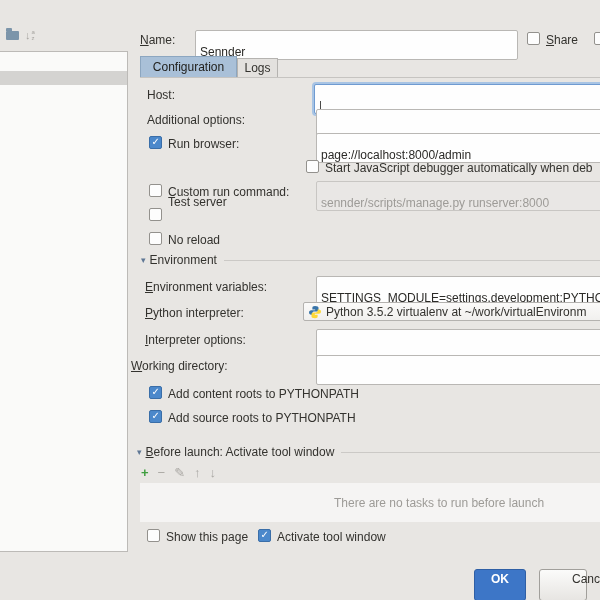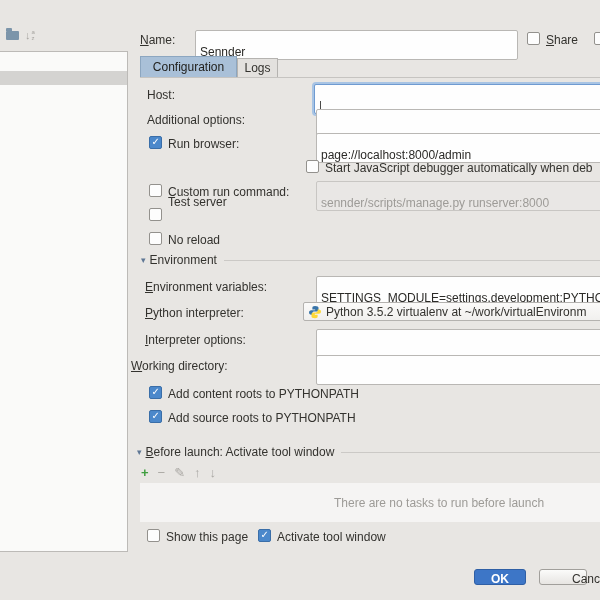--- a/index.html
+++ b/index.html
@@ -48,21 +48,21 @@
   .btl-icons .add { color:#3f9e3f; font-weight:bold; }
 
   .task-area { position:absolute; left:140px; top:483px; width:462px; height:39px; background:#f5f4f3; }
   .task-area .msg { position:absolute; left:183px; top:13px; color:#9d9b97; white-space:nowrap;margin-left:11px; }
 
   
   .combo { position:absolute; background:linear-gradient(#fbfaf9,#f1f0ee); border:1px solid #b4b2af; border-radius:2px; height:19px; padding:2px 4px 1px 22px; white-space:nowrap; overflow:hidden; }
   .combo svg { position:absolute; left:4px; top:2px; }
 
   
-  .btn { position:absolute; height:16px; border-radius:3px; text-align:center; line-height:19px; font-size:12px; }
+  .btn { position:absolute; height:32px; border-radius:3px; text-align:center; line-height:19px; font-size:12px; }
   .btn-ok { left:474px; top:569px; width:52px; background:#3d76c7; border:1px solid #2f5fa5; color:#fff; font-weight:bold; }
   .btn-cancel { left:539px; top:569px; width:48px; background:linear-gradient(#fbfbfa,#e7e5e2); border:1px solid #a19f9b; color:#33322e;padding-left:32px; }
 </style>
 </head>
 <body>
 
 <div class="stage">
 
 
   <div class="folder-ico"></div>

